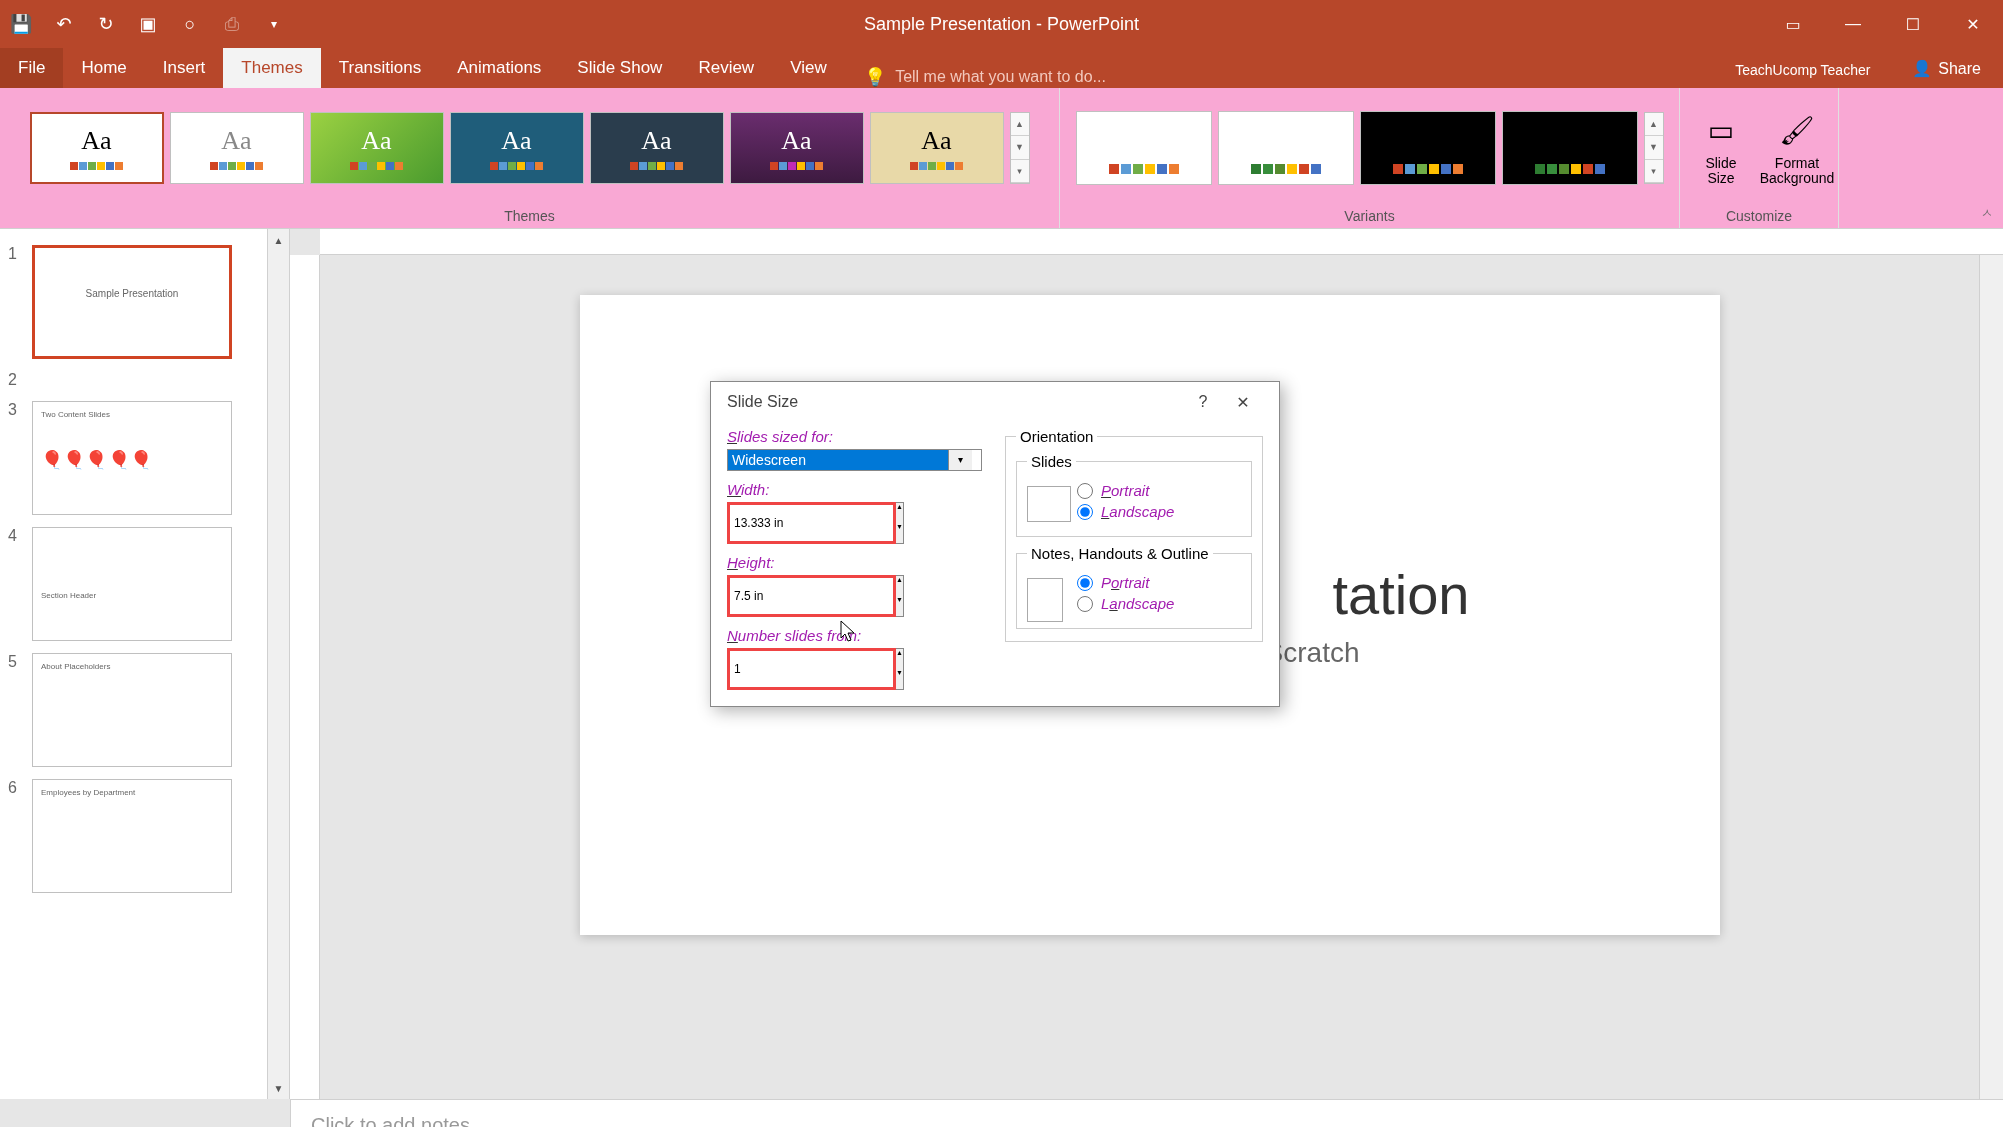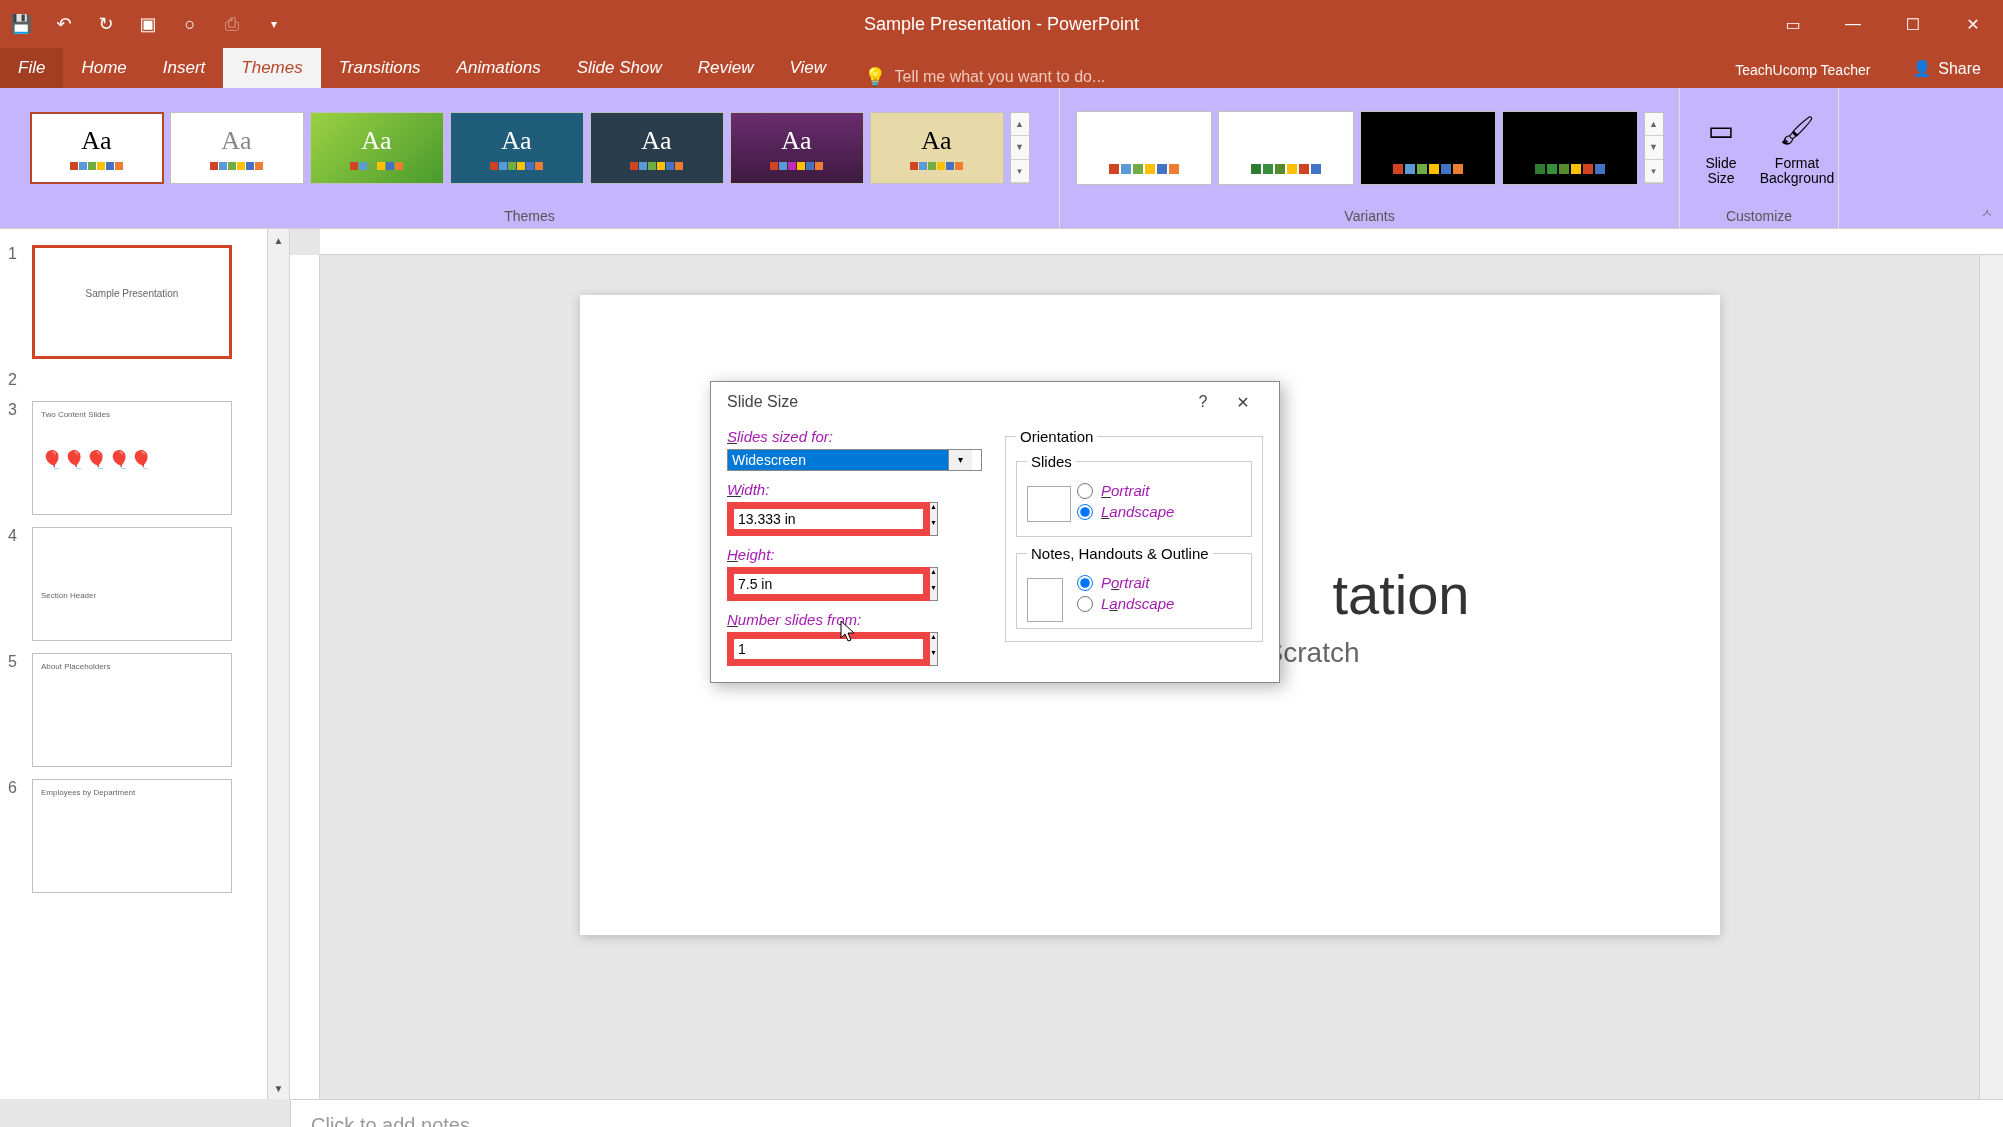--- a/index.html
+++ b/index.html
@@ -8,32 +8,32 @@
 
 .titlebar { background: #b7472a; height: 48px; display: flex; align-items: center; color: #fff; position: relative; }
 .titlebar .qat { display: flex; gap: 18px; padding: 0 10px; align-items: center; }
 .titlebar .qat-icon { width: 24px; height: 24px; display: flex; align-items: center; justify-content: center; font-size: 18px; }
 .titlebar .title { position: absolute; left: 50%; transform: translateX(-50%); font-size: 18px; }
 .titlebar .win-controls { margin-left: auto; display: flex; gap: 0; }
 .titlebar .win-btn { width: 60px; height: 48px; display: flex; align-items: center; justify-content: center; font-size: 16px; }
 
 
 .menubar { background: #b7472a; height: 40px; display: flex; align-items: flex-end; color: #fff; }
-.menubar .tab { padding: 10px 18px; font-size: 17px; cursor: pointer; font-style: italic; }
+.menubar .tab { padding: 10px 18px; font-size: 17px; cursor: pointer; }
 .menubar .tab.file { background: #a33e22; }
 .menubar .tab.active { background: #f3f3f3; color: #b7472a; }
 .menubar .tellme { margin-left: 20px; display: flex; align-items: center; gap: 8px; flex: 1; }
 .menubar .tellme .bulb { font-size: 18px; }
 .menubar .tellme input { background: transparent; border: none; color: #fff; font-size: 16px; width: 300px; outline: none; }
 .menubar .tellme input::placeholder { color: #f3c9be; }
 .menubar .user { padding: 10px 20px; font-size: 14px; }
 .menubar .share { padding: 10px 22px; font-size: 16px; display: flex; align-items: center; gap: 6px; }
 
 
-.ribbon { background: #c4b5fd; height: 141px; border-bottom: 1px solid #d0d0d0; display: flex; position: relative; }
+.ribbon { background: #f9a8d4; height: 141px; border-bottom: 1px solid #d0d0d0; display: flex; position: relative; }
 .ribbon-group { display: flex; flex-direction: column; align-items: center; border-right: 1px solid #e0e0e0; padding: 4px 6px 2px; }
 .ribbon-group .items { flex: 1; display: flex; align-items: center; gap: 6px; }
 .ribbon-group .label { font-size: 14px; color: #555; padding: 4px 0 2px; }
 .theme-thumb { width: 134px; height: 72px; border: 1px solid #c0c0c0; background: #fff; position: relative; display: flex; flex-direction: column; align-items: center; justify-content: center; gap: 6px; }
 .theme-thumb.selected { border: 2px solid #b7472a; }
 .theme-thumb .aa { font-size: 26px; font-family: Georgia, serif; }
 .theme-thumb .dots { display: flex; gap: 1px; }
 .theme-thumb .dots span { width: 8px; height: 8px; }
 .variant-thumb { width: 136px; height: 74px; border: 1px solid #c0c0c0; background: #fff; display: flex; align-items: flex-end; justify-content: center; padding-bottom: 10px; }
 .variant-thumb .dots { display: flex; gap: 2px; }
@@ -70,21 +70,21 @@
 
 
 .dialog { position: absolute; left: 710px; top: 381px; width: 570px; background: #fff; border: 1px solid #888; box-shadow: 4px 4px 16px rgba(0,0,0,0.3); z-index: 100; }
 .dialog .dlg-title { height: 40px; display: flex; align-items: center; padding: 0 16px; font-size: 16px; color: #444; }
 .dialog .dlg-title .spacer { flex: 1; }
 .dialog .dlg-title .dlg-btn { width: 40px; text-align: center; font-size: 16px; }
 .dialog .dlg-body { padding: 6px 16px 16px; display: flex; gap: 20px; }
 .dialog .col { flex: 1; }
 .dialog label { font-size: 15px; color: #a21caf; font-style: italic; }
 .dialog .underline { text-decoration: underline; text-decoration-color: #333; }
-.dialog select, .dialog input[type=text] { font-size: 14px; padding: 2px 4px; border: 7px solid #ef4444; }
+.dialog select, .dialog input[type=text] { font-size: 12px; padding: 11px 4px; border: 3px solid #ef4444; }
 .dialog .combo { display: flex; margin-top: 4px; }
 .dialog .combo input { flex: 1; }
 .dialog .combo .spin { width: 18px; display: flex; flex-direction: column; border: 1px solid #888; border-left: none; }
 .dialog .combo .spin div { flex: 1; font-size: 7px; text-align: center; background: #f0f0f0; }
 .dialog .sel-highlight { background: #0078d7; color: #fff; padding: 2px 4px; display: inline-block; width: 220px; }
 .dialog .sel-wrap { display: flex; border: 1px solid #888; width: 255px; }
 .dialog .sel-wrap .dd { width: 24px; background: #f0f0f0; border-left: 1px solid #888; text-align: center; font-size: 10px; line-height: 20px; }
 .dialog fieldset { border: 1px solid #ccc; padding: 8px 10px 12px; margin-top: 0; }
 .dialog legend { font-size: 15px; padding: 0 4px; }
 .dialog .radio-row { display: flex; align-items: center; gap: 8px; margin: 4px 0 4px 50px; font-size: 15px; }

